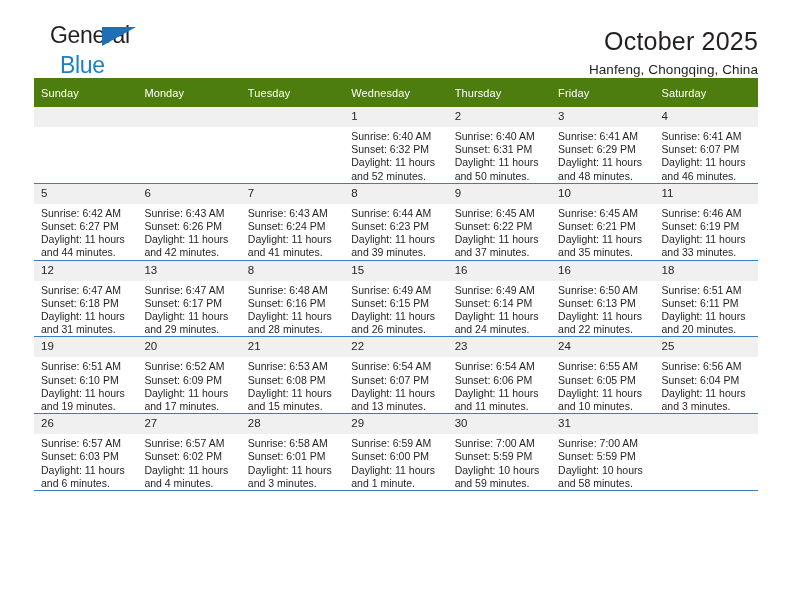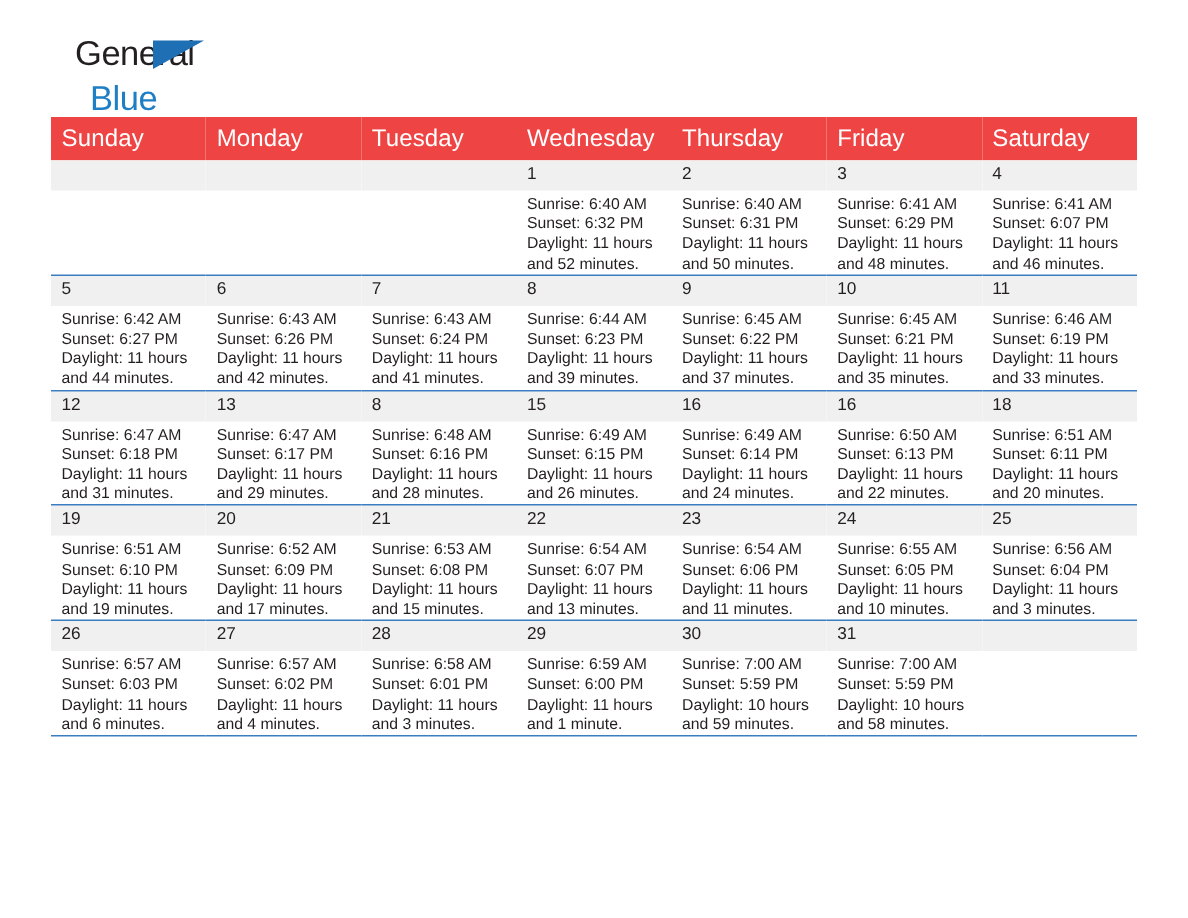--- a/index.html
+++ b/index.html
@@ -86,23 +86,23 @@
   }
 
   
   .calendar {
     width: 724px;
     border-collapse: collapse;
     table-layout: fixed;
     margin-top: 6px;
   }
   .calendar th {
-    background: #ef4444;
+    background: #4d7c0f;
     color: #ffffff;
-    font-size: 16px;
+    font-size: 11px;
     font-weight: normal;
     text-align: left;
     padding: 5px 0 5px 7px;
     height: 19px;
     letter-spacing: 0.1px;
   }
   .calendar td {
     width: 103.43px;
     height: 74px;
     vertical-align: top;
@@ -139,20 +139,24 @@
 <div class="page">
 
   <div class="header">
 
     <div class="logo">
       <span class="logo-general">General</span>
       <span class="logo-tri"></span>
       <span class="logo-blue">Blue</span>
     </div>
 
+    <div class="title-wrap">
+      <div class="cal-title">October 2025</div>
+      <div class="cal-subtitle">Hanfeng, Chongqing, China</div>
+    </div>
 
   </div>
 
   <table class="calendar">
     <thead>
       <tr id="weekday-row">
           <th>Sunday</th>
           <th>Monday</th>
           <th>Tuesday</th>
           <th>Wednesday</th>

